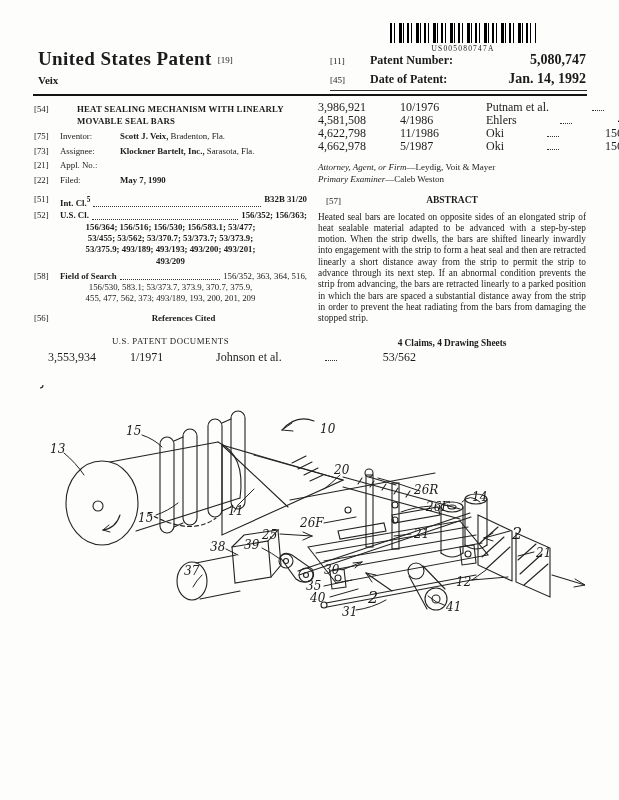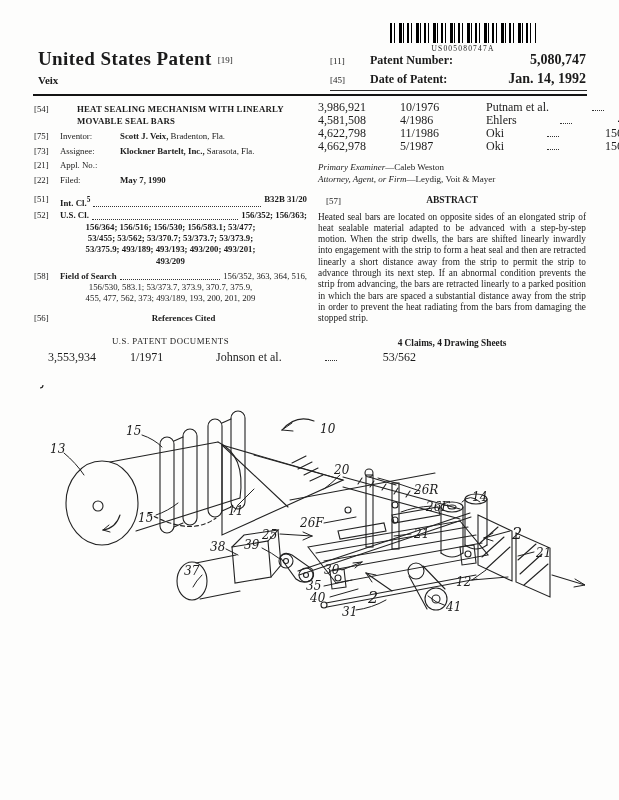--- a/index.html
+++ b/index.html
@@ -179,22 +179,22 @@
       <span class="ref-cls">156/583.1</span>
     </div>
     <div class="ref-row">
       <span class="ref-no">4,662,978</span>
       <span class="ref-date">5/1987</span>
       <span class="ref-name">Oki</span>
       <span class="dots"></span>
       <span class="ref-cls">156/530</span>
     </div>
     <div class="examiner">
+      <div><span class="it">Attorney, Agent, or Firm</span><span>—Leydig, Voit &amp; Mayer</span></div>
       <div><span class="it">Primary Examiner</span><span>—Caleb Weston</span></div>
-      <div><span class="it">Attorney, Agent, or Firm</span><span>—Leydig, Voit &amp; Mayer</span></div>
     </div>
     <div class="abstract-head center">
       <span class="bracket57">[57]</span>
       <span>ABSTRACT</span>
     </div>
     <div class="abstract-text">Heated seal bars are located on opposite sides of an elongated strip of heat sealable material adapted to be advanced with a step-by-step motion. When the strip dwells, the bars are shifted linearly inwardly into engagement with the strip to form a heat seal and then are retracted linearly a short distance away from the strip to permit the strip to advance through its next step. If an abnormal condition prevents the strip from advancing, the bars are retracted linearly to a parked position in which the bars are spaced a substantial distance away from the strip in order to prevent the heat radiating from the bars from damaging the stopped strip.</div>
     <div class="claims center">4 Claims, 4 Drawing Sheets</div>
   </div>
 
   <svg class="figure" width="545" height="265" viewBox="0 0 545 265">

